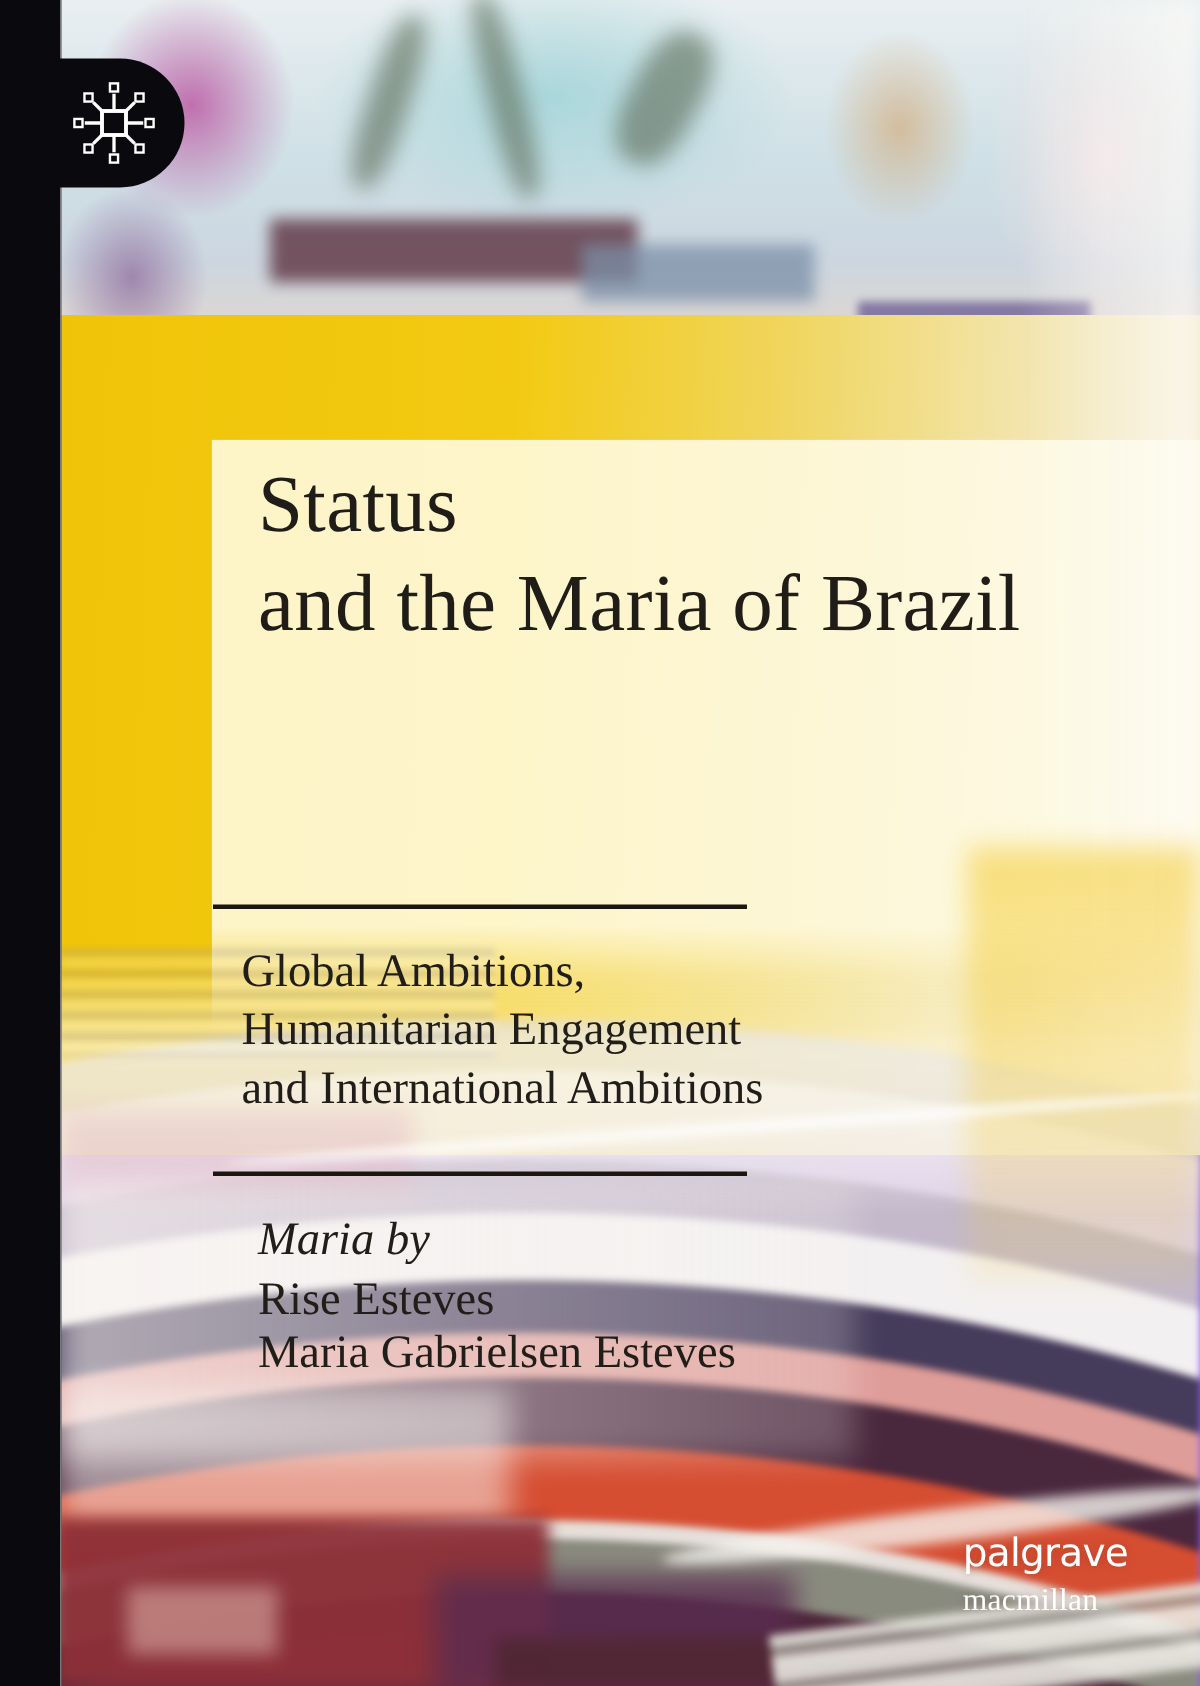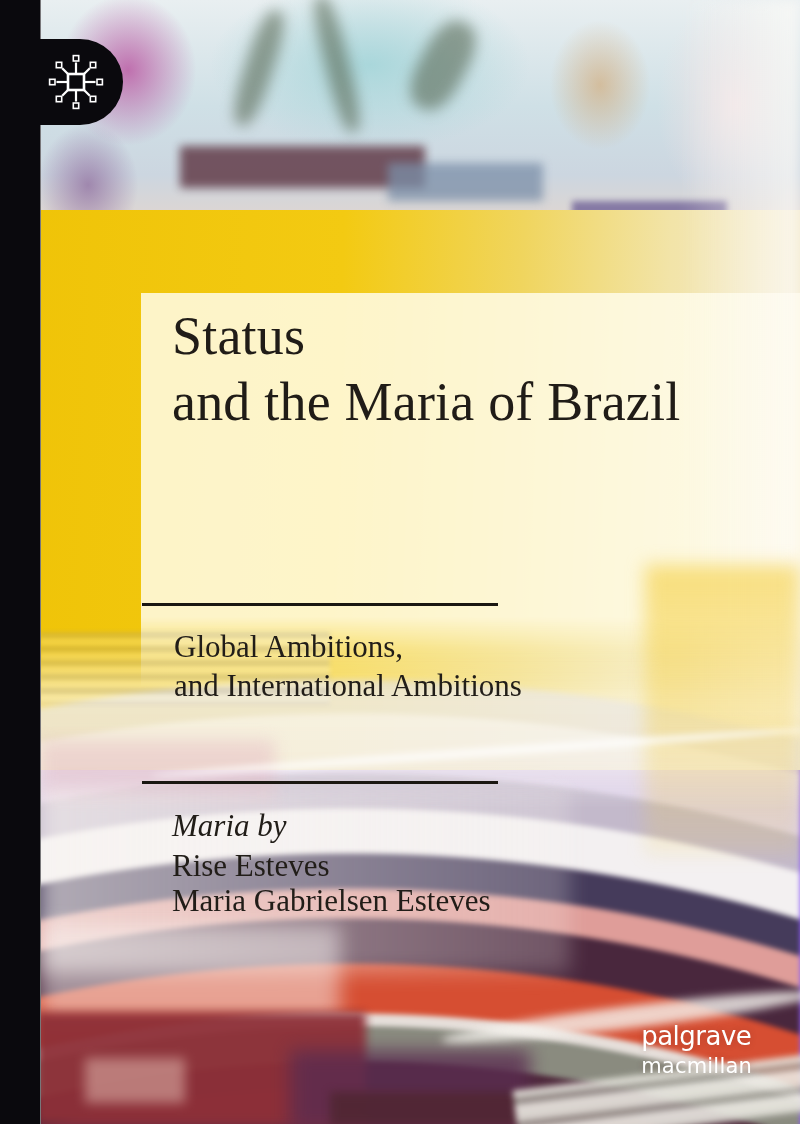--- a/index.html
+++ b/index.html
@@ -94,31 +94,31 @@
   .logo-badge{left:0;top:39px;width:123px;height:86px;background:#0a090d;border-radius:0 43px 43px 0;}
   .logo-badge svg{left:43px;top:10px;}
 
   
   .title-block{left:172px;top:303px;width:600px;color:#201c17;
     font-size:54px;line-height:66px;letter-spacing:.2px;}
   .title-block div{position:static;}
   .rule{left:142px;width:356px;height:2.5px;background:#1a1711;}
   .rule-top{top:603px;}
   .rule-bottom{top:781px;}
-  .subtitle-block{left:174px;top:627px;width:540px;color:#211d18;font-size:31px;line-height:39px;}
+  .subtitle-block{left:161px;top:627px;width:540px;color:#211d18;font-size:31px;line-height:39px;}
   .subtitle-block div{position:static;}
   .editors-block{left:172px;top:806px;width:540px;color:#211d18;font-size:31px;}
   .editors-block div{position:static;}
   .edited-by{font-style:italic;line-height:40px;margin-bottom:3px;}
   .editor-name{line-height:34.5px;}
   .publisher{right:48px;top:1020px;text-align:left;color:#ffffff;
     font-family:"DejaVu Sans",sans-serif;text-shadow:0 0 6px rgba(90,40,30,.25);}
   .publisher div{position:static;}
   .pub-1{font-size:26px;line-height:33px;letter-spacing:-.5px;}
-  .pub-2{font-size:21px;line-height:26px;letter-spacing:.2px;}
+  .pub-2{font-size:21px;line-height:26px;letter-spacing:.2px;font-family:Liberation Serif, serif;}
 </style>
 </head>
 <body>
 
 <div class="cover">
 
   <div class="photo-top">
     <div class="branch b1"></div>
     <div class="branch b2"></div>
     <div class="branch b3"></div>
@@ -175,20 +175,21 @@
 
   <div class="title-block">
     <div>Status</div>
     <div>and the Maria of Brazil</div>
   </div>
 
   <div class="rule rule-top"></div>
 
   <div class="subtitle-block">
     <div>Global Ambitions,</div>
+    <div>Humanitarian Engagement</div>
     <div>and International Ambitions</div>
   </div>
 
   <div class="rule rule-bottom"></div>
 
   <div class="editors-block">
     <div class="edited-by">Maria by</div>
     <div class="editor-name">Rise Esteves</div>
     <div class="editor-name">Maria Gabrielsen Esteves</div>
   </div>

